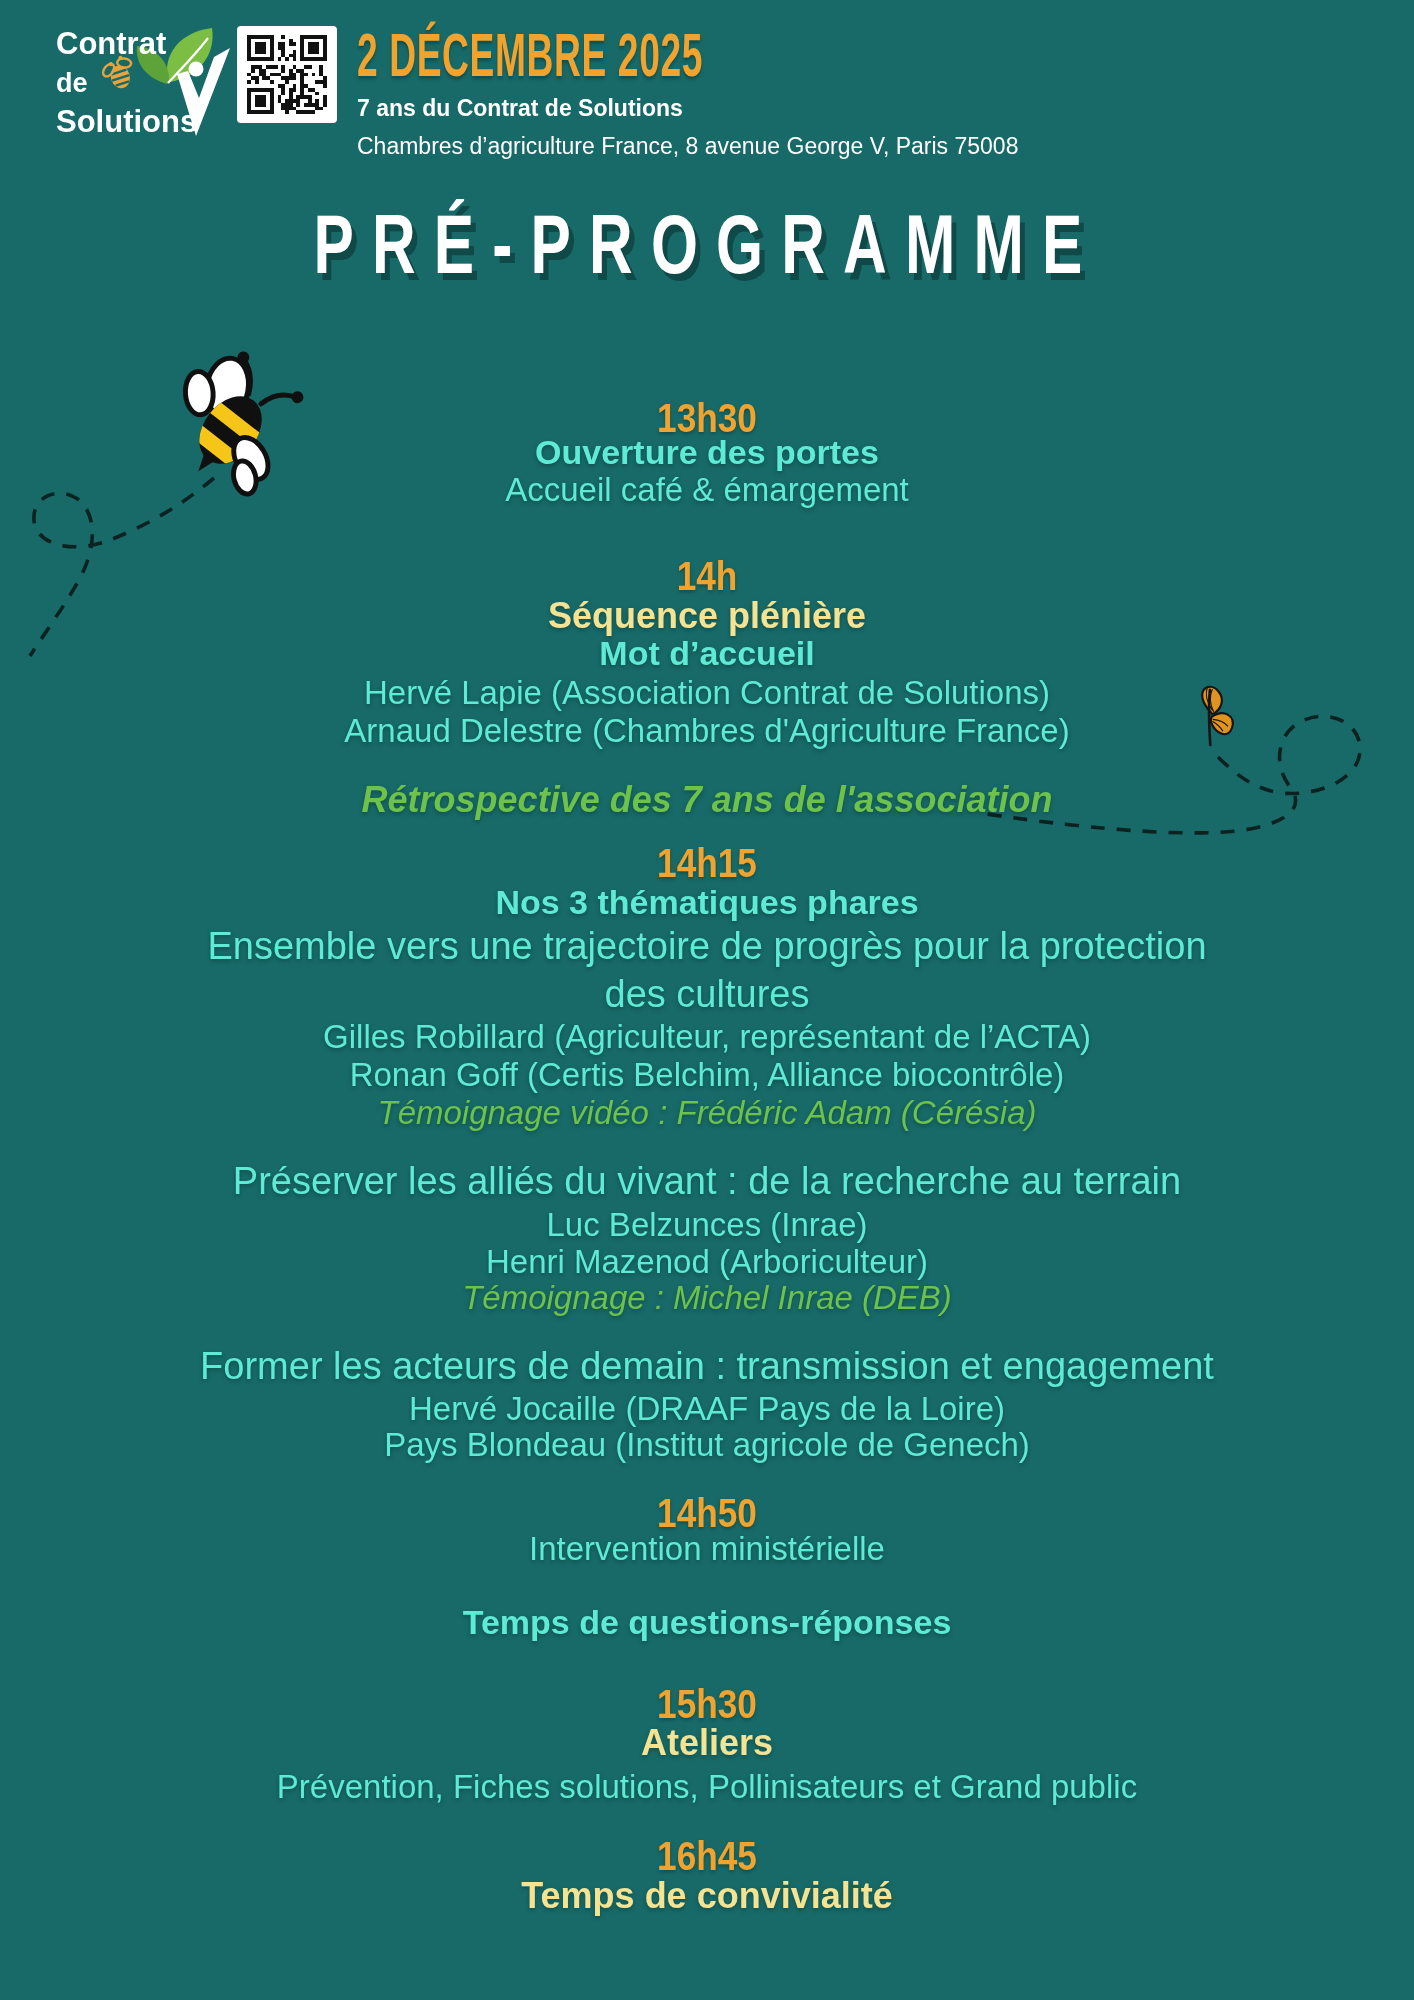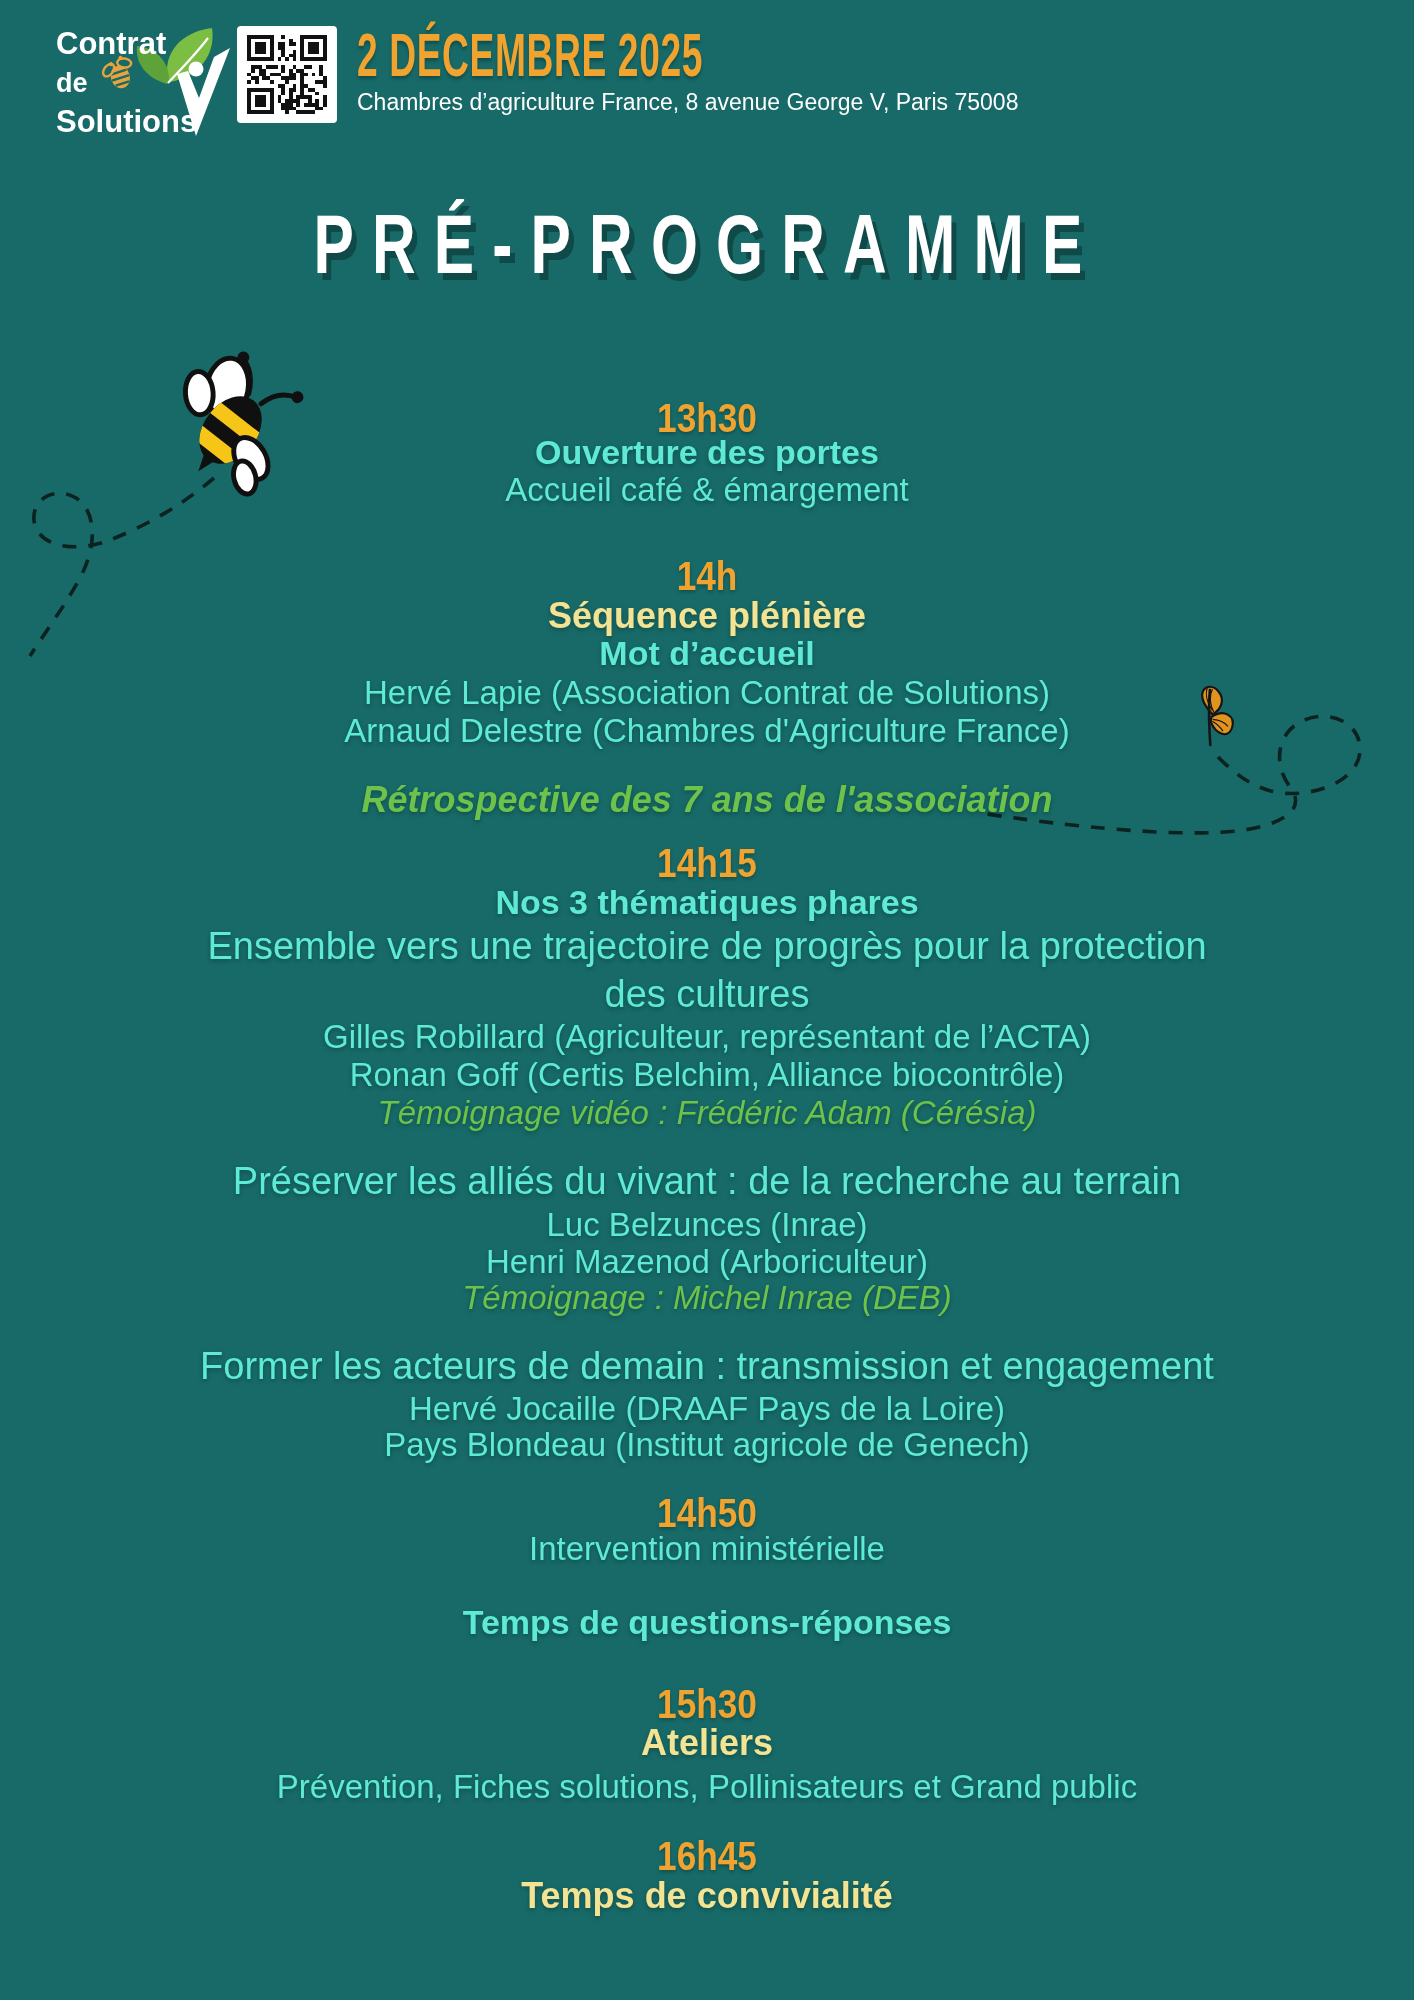--- a/index.html
+++ b/index.html
@@ -20,21 +20,21 @@
   .logo{position:absolute;left:50px;top:20px;width:190px;height:122px;}
   .qr{position:absolute;left:237px;top:26px;width:100px;height:97px;background:#fff;border-radius:4px;padding:5px;box-sizing:border-box;}
   .qr svg{width:100%;height:100%;display:block;}
   .head-text{position:absolute;left:357px;top:24px;}
   .date{
     font-size:62px;font-weight:800;color:var(--orange);line-height:1.0;
     transform:scaleX(.60);transform-origin:left top;white-space:nowrap;
     text-shadow:0 3px 4px rgba(4,30,30,.35);letter-spacing:1px;
   }
   .subtitle{margin-top:9px;font-size:23px;font-weight:700;color:#fff;}
-  .address{margin-top:3px;font-size:23px;font-weight:400;color:#fff;}
+  .address{margin-top:11px;font-size:23px;font-weight:400;color:#fff;}
   
   .title{
     position:absolute;top:196px;left:0;width:100%;text-align:center;
     font-size:84px;font-weight:800;color:#fff;letter-spacing:.30em;
     transform:scaleX(.72);white-space:nowrap;
     text-shadow:7px 7px 0 var(--bg-dark);
   }
   
   .line{
     position:absolute;left:0;width:100%;text-align:center;color:#5eead4;
@@ -83,20 +83,21 @@
 
   <div class="qr">
     <svg viewBox="-1 -1 23 23" shape-rendering="crispEdges" aria-hidden="true">
       <rect x="-1" y="-1" width="23" height="23" fill="#fff"></rect>
       <path id="qr-modules" fill="#111" fill-rule="evenodd" d="M0 0h7v7h-7z M1 1h5v5h-5z M2 2h3v3h-3z M14 0h7v7h-7z M15 1h5v5h-5z M16 2h3v3h-3z M0 14h7v7h-7z M1 15h5v5h-5z M2 16h3v3h-3z M9 0h1v1h-1z M11 1h1v1h-1z M8 2h1v1h-1z M9 2h1v1h-1z M11 2h1v1h-1z M12 2h1v1h-1z M8 3h1v1h-1z M9 3h1v1h-1z M9 4h1v1h-1z M12 4h1v1h-1z M9 5h1v1h-1z M11 5h1v1h-1z M12 5h1v1h-1z M8 6h1v1h-1z M10 6h1v1h-1z M12 6h1v1h-1z M1 8h1v1h-1z M2 8h1v1h-1z M3 8h1v1h-1z M5 8h1v1h-1z M6 8h1v1h-1z M7 8h1v1h-1z M9 8h1v1h-1z M12 8h1v1h-1z M15 8h1v1h-1z M16 8h1v1h-1z M19 8h1v1h-1z M1 9h1v1h-1z M3 9h1v1h-1z M4 9h1v1h-1z M9 9h1v1h-1z M11 9h1v1h-1z M13 9h1v1h-1z M14 9h1v1h-1z M19 9h1v1h-1z M0 10h1v1h-1z M3 10h1v1h-1z M4 10h1v1h-1z M6 10h1v1h-1z M7 10h1v1h-1z M8 10h1v1h-1z M11 10h1v1h-1z M12 10h1v1h-1z M14 10h1v1h-1z M15 10h1v1h-1z M17 10h1v1h-1z M19 10h1v1h-1z M1 11h1v1h-1z M2 11h1v1h-1z M4 11h1v1h-1z M5 11h1v1h-1z M9 11h1v1h-1z M10 11h1v1h-1z M11 11h1v1h-1z M12 11h1v1h-1z M14 11h1v1h-1z M20 11h1v1h-1z M0 12h1v1h-1z M2 12h1v1h-1z M6 12h1v1h-1z M10 12h1v1h-1z M14 12h1v1h-1z M18 12h1v1h-1z M19 12h1v1h-1z M20 12h1v1h-1z M8 13h1v1h-1z M9 13h1v1h-1z M12 13h1v1h-1z M14 13h1v1h-1z M15 13h1v1h-1z M20 13h1v1h-1z M9 14h1v1h-1z M11 14h1v1h-1z M12 14h1v1h-1z M14 14h1v1h-1z M16 14h1v1h-1z M17 14h1v1h-1z M9 15h1v1h-1z M11 15h1v1h-1z M14 15h1v1h-1z M18 15h1v1h-1z M8 16h1v1h-1z M11 16h1v1h-1z M13 16h1v1h-1z M14 16h1v1h-1z M15 16h1v1h-1z M16 16h1v1h-1z M20 16h1v1h-1z M8 17h1v1h-1z M10 17h1v1h-1z M11 17h1v1h-1z M12 17h1v1h-1z M13 17h1v1h-1z M16 17h1v1h-1z M18 17h1v1h-1z M20 17h1v1h-1z M9 18h1v1h-1z M10 18h1v1h-1z M11 18h1v1h-1z M13 18h1v1h-1z M15 18h1v1h-1z M16 18h1v1h-1z M17 18h1v1h-1z M18 18h1v1h-1z M20 18h1v1h-1z M9 19h1v1h-1z M10 19h1v1h-1z M11 19h1v1h-1z M12 19h1v1h-1z M18 19h1v1h-1z M19 19h1v1h-1z M10 20h1v1h-1z M13 20h1v1h-1z M14 20h1v1h-1z M15 20h1v1h-1z M16 20h1v1h-1z M17 20h1v1h-1z "></path>
     </svg>
   </div>
 
   <div class="head-text">
     <div class="date">2 DÉCEMBRE 2025</div>
+    <div class="subtitle">7 ans du Contrat de Solutions</div>
     <div class="address">Chambres d’agriculture France, 8 avenue George V, Paris 75008</div>
   </div>
 
   <div class="title">PRÉ-PROGRAMME</div>
 
   <svg class="bee" viewBox="0 0 150 150" aria-hidden="true">
     <g transform="rotate(38 75 75)">
       <g fill="#ffffff" stroke="#101010" stroke-width="5">
         <ellipse cx="47" cy="50" rx="21" ry="30" transform="rotate(-28 47 50)"></ellipse>
         <ellipse cx="28" cy="72" rx="14" ry="22" transform="rotate(-42 28 72)"></ellipse>

